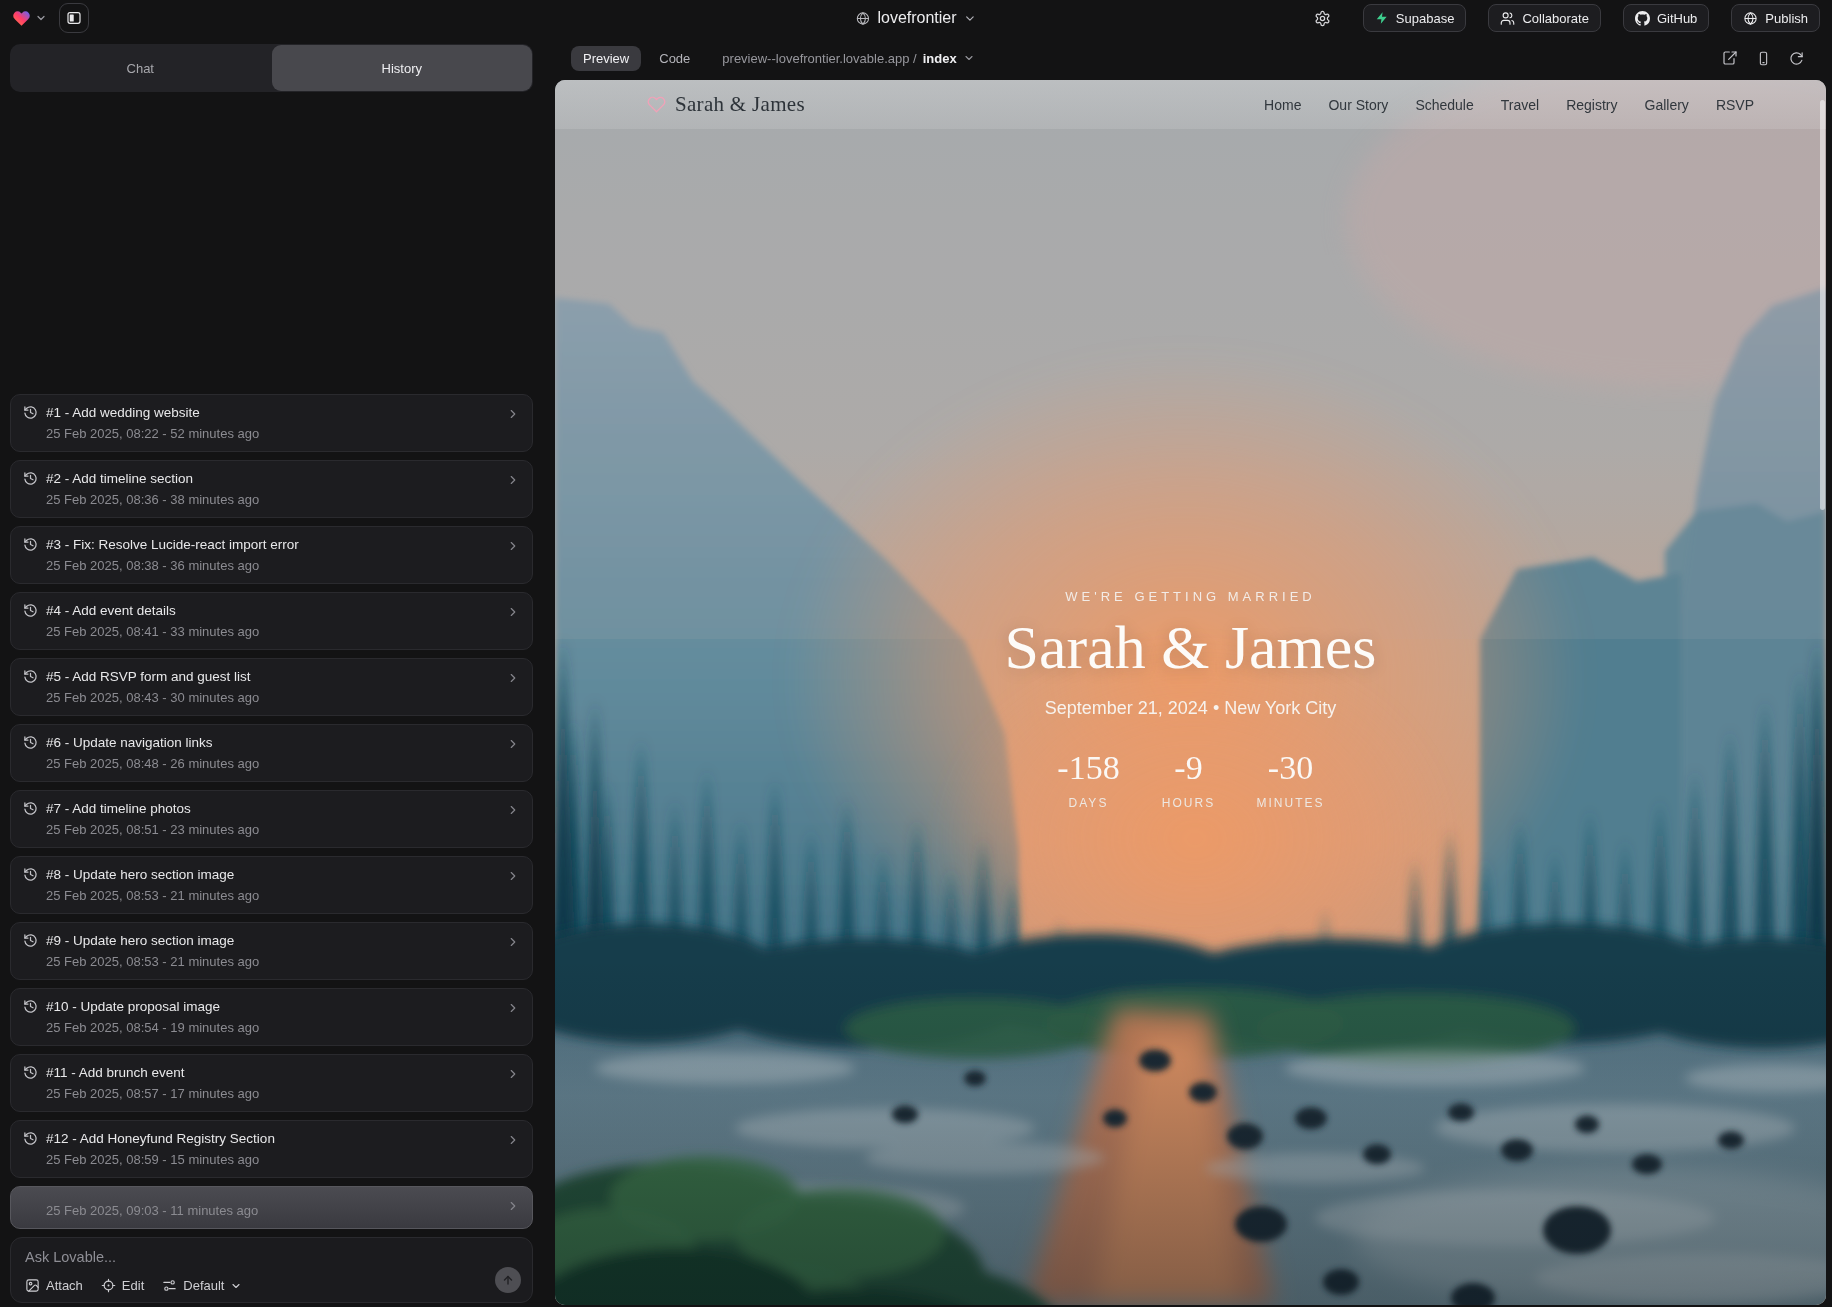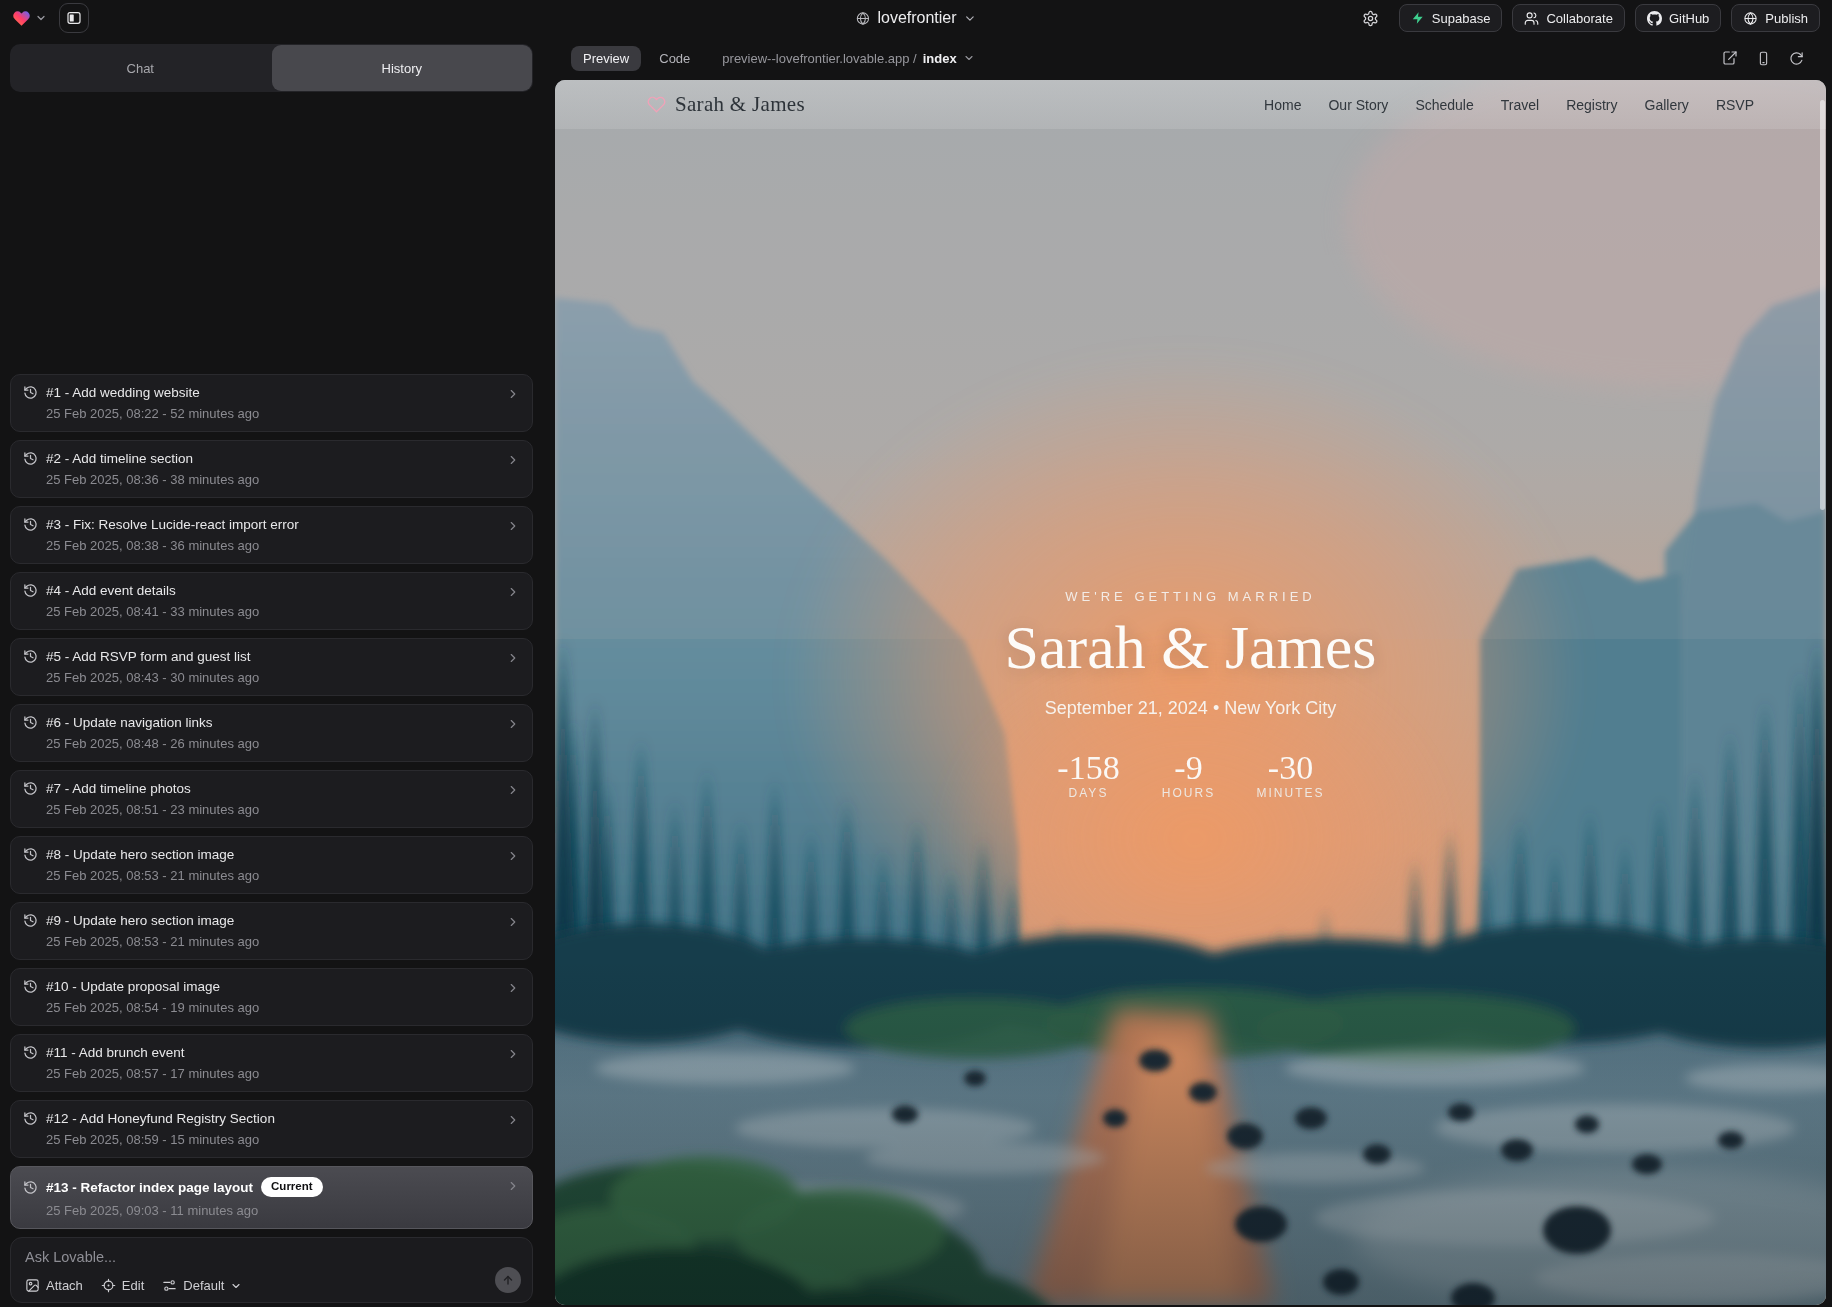--- a/index.html
+++ b/index.html
@@ -7,21 +7,21 @@
   svg{display:block}
   
   .topbar{height:36px;display:flex;align-items:center;padding:0 12px;position:relative;background:#131314;}
   .topbar-left{display:flex;align-items:center;gap:12px;}
   .logo-btn{display:flex;align-items:center;gap:4px;cursor:pointer;}
   .panel-btn{width:30px;height:30px;border:1px solid #3a3a3f;border-radius:9px;background:transparent;
     display:flex;align-items:center;justify-content:center;color:#e9e9ec;}
   .topbar-center{position:absolute;left:50%;top:0;height:100%;transform:translateX(-50%);
     display:flex;align-items:center;gap:7px;color:#ededef;font-size:16px;}
   .topbar-center .muted{color:#b9b9be;}
-  .topbar-right{margin-left:auto;display:flex;align-items:center;gap:10px;}
+  .topbar-right{margin-left:auto;display:flex;align-items:center;gap:22px;}
   .gear-btn{background:none;border:none;color:#d6d6da;display:flex;align-items:center;margin-right:4px;}
   .tb-btn{height:28px;display:flex;align-items:center;gap:7px;padding:0 11px;border:1px solid #3a3a3f;
     border-radius:8px;background:#1d1d20;color:#ececee;font-size:13px;}
   .main{display:flex;height:1271px;}
   
   .sidebar{width:543px;min-width:543px;display:flex;flex-direction:column;padding-top:8px;box-sizing:border-box;}
   .seg{margin:0 10px;height:48px;background:#232327;border-radius:10px;display:flex;overflow:hidden;justify-content:center;}
   .seg-btn{flex:1;display:flex;align-items:center;justify-content:center;font-size:13px;color:#a7a7ac;cursor:pointer;}
   .seg-btn.active{background:#48484d;border-radius:9px;color:#eeeef1;margin:1px;}
   .history{flex:1;display:flex;flex-direction:column;justify-content:flex-end;gap:8px;padding:8px 10px 0;overflow:hidden;}
@@ -63,21 +63,21 @@
   .site-nav{margin-left:auto;display:flex;gap:27px;font-size:14px;color:#31373d;}
   .site-nav a{cursor:pointer;}
   .hero{position:absolute;left:0;right:0;top:509px;text-align:center;}
   .hero-eyebrow{font-size:13px;letter-spacing:4px;color:#f3ece7;font-weight:500;}
   .hero-title{margin-top:12px;font-family:"Liberation Serif",serif;font-size:62px;color:#fdfbf8;
     line-height:1;text-shadow:0 2px 16px rgba(20,30,40,.18);}
   .hero-date{margin-top:20px;font-size:18px;color:#f7f2ed;}
   .countdown{margin-top:32px;display:flex;justify-content:center;gap:36px;}
   .cd-item{min-width:64px;}
   .cd-val{font-family:"Liberation Serif",serif;font-size:34px;color:#fbf8f5;line-height:1;}
-  .cd-label{margin-top:1px;font-size:12px;letter-spacing:2px;color:#eee8e2;}
+  .cd-label{margin-top:11px;font-size:12px;letter-spacing:2px;color:#eee8e2;}
   .scroll-thumb{position:absolute;top:20px;right:1px;width:5px;height:410px;border-radius:3px;
     background:rgba(255,255,255,.5);}
 </style>
 </head>
 <body>
 
 <div>
 
   <header class="topbar">
     <div class="topbar-left">
@@ -417,31 +417,20 @@
             </div>
             <div class="htime">25 Feb 2025, 08:59 - 15 minutes ago</div>
             <span class="hchev">
               <svg width="14" height="14" viewBox="0 0 24 24" fill="none" stroke="currentColor" stroke-width="2" stroke-linecap="round" stroke-linejoin="round">
                 <polyline points="9 18 15 12 9 6"></polyline>
               </svg>
             </span>
           </div>
 
           <div class="hcard current">
-            <div class="hrow">
-              <span class="hicon">
-                <svg width="15" height="15" viewBox="0 0 24 24" fill="none" stroke="currentColor" stroke-width="2" stroke-linecap="round" stroke-linejoin="round">
-                  <path d="M3 3v5h5"></path>
-                  <path d="M3.05 13A9 9 0 1 0 6 5.3L3 8"></path>
-                  <path d="M12 7v5l4 2"></path>
-                </svg>
-              </span>
-              <span class="htitle">#13 - Refactor index page layout</span>
-              <span class="hbadge">Current</span>
-            </div>
             <div class="htime">25 Feb 2025, 09:03 - 11 minutes ago</div>
             <span class="hchev">
               <svg width="14" height="14" viewBox="0 0 24 24" fill="none" stroke="currentColor" stroke-width="2" stroke-linecap="round" stroke-linejoin="round">
                 <polyline points="9 18 15 12 9 6"></polyline>
               </svg>
             </span>
           </div>
         </div>
 
       <div class="composer">

